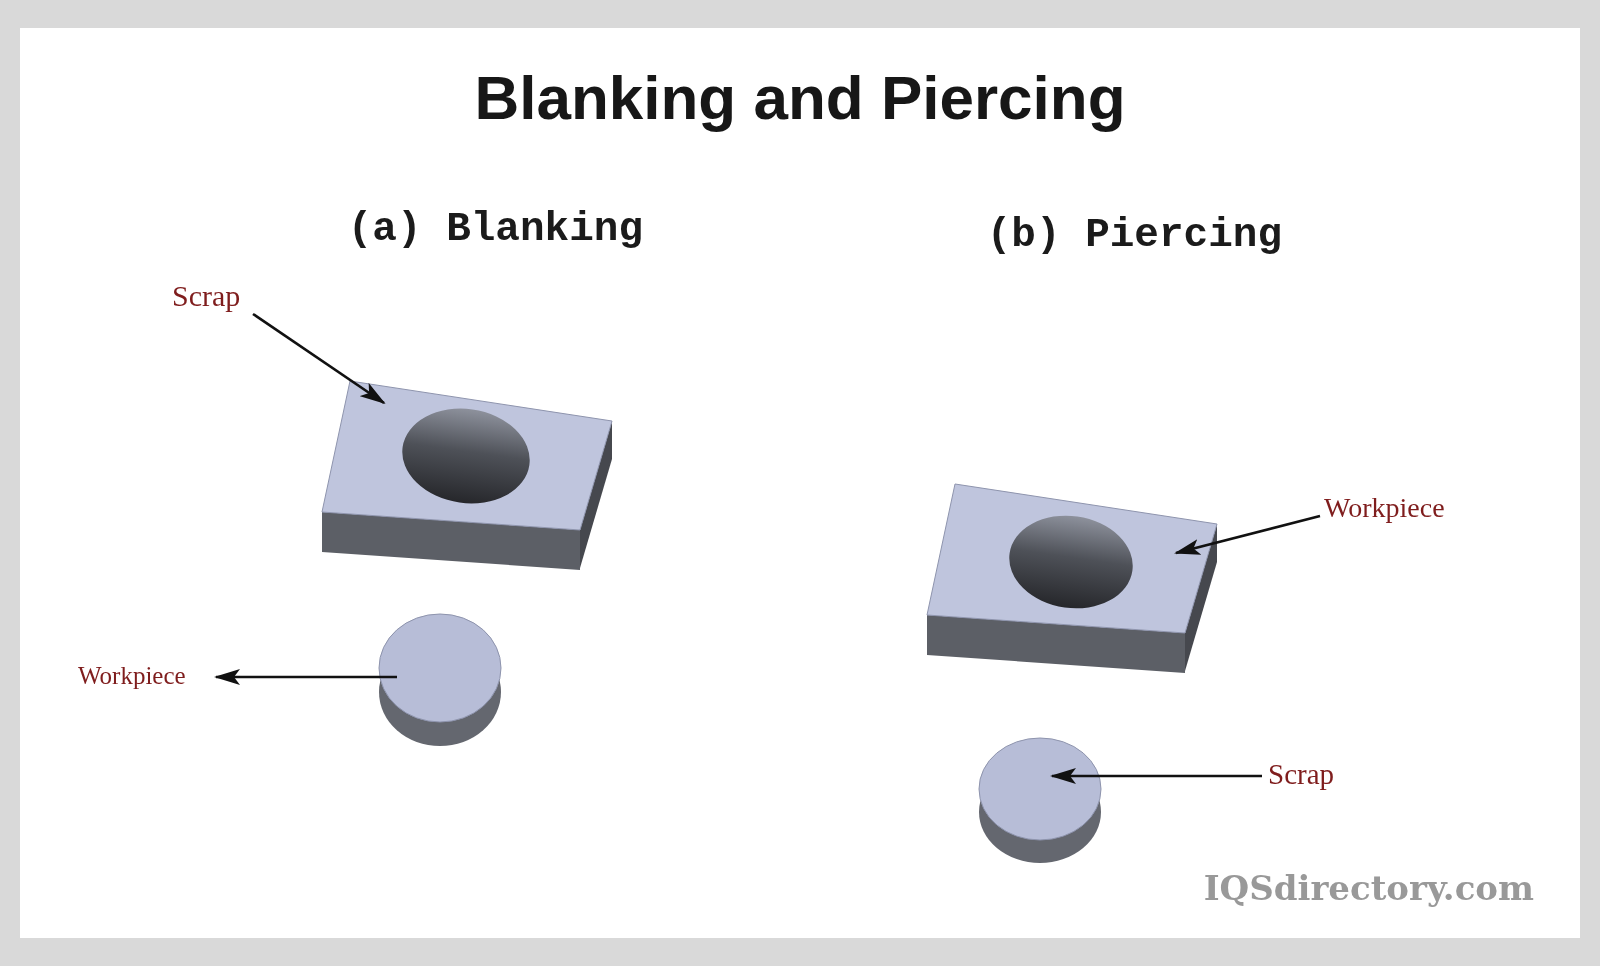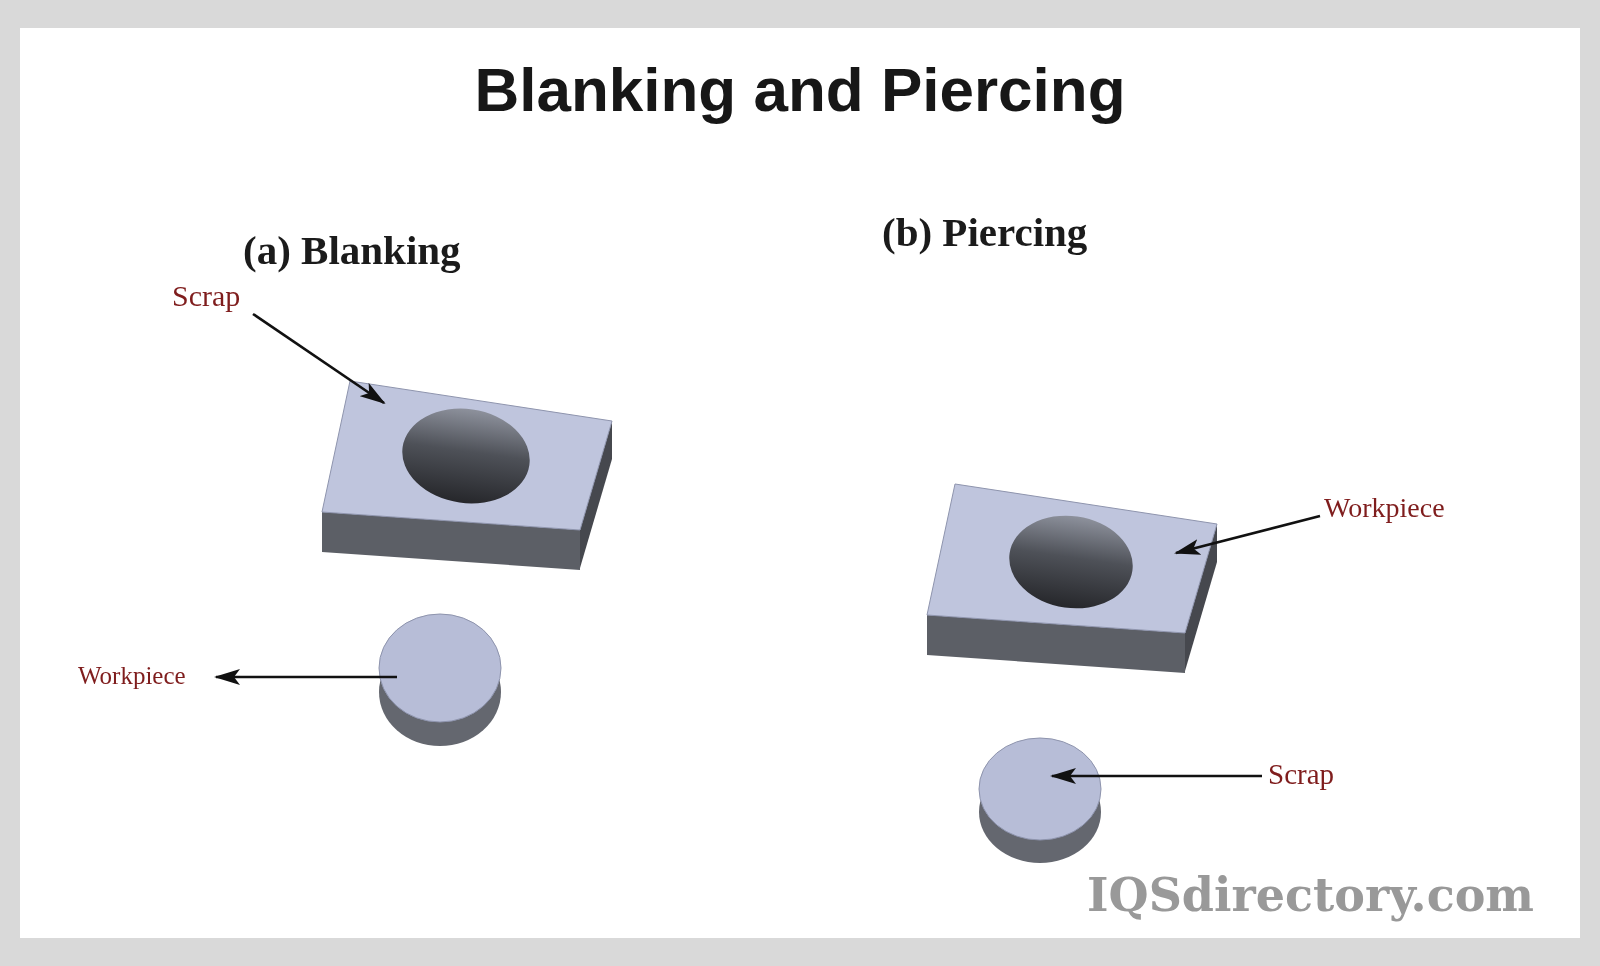--- a/index.html
+++ b/index.html
@@ -10,44 +10,43 @@
   }
   .canvas{
     position:absolute;left:20px;right:20px;top:28px;bottom:28px;
     background:#ffffff;
   }
   .overlay-svg{
     position:absolute;left:0;top:0;width:1600px;height:966px;
     pointer-events:none;
   }
   .title{
-    position:absolute;left:0;top:54px;width:1600px;text-align:center;
+    position:absolute;left:0;top:62px;width:1600px;text-align:center;
     font-size:62px;font-weight:800;color:#171717;letter-spacing:0px;
     font-family:"Liberation Sans",sans-serif;
   }
   .caption{
-    position:absolute;width:400px;text-align:left;
+    position:absolute;width:400px;text-align:right;
     font-size:41px;font-weight:600;color:#1b1b1b;
-    font-family:Liberation Serif, serif;
-    margin-top:20px;
+    font-family:Liberation Mono, monospace;
   }
   .caption.a{left:243px;top:206px;}
-  .caption.b{left:882px;top:188px;}
+  .caption.b{left:882px;top:212px;}
   .lbl{
     position:absolute;color:#7f1d1d;
     font-family:"Liberation Serif","DejaVu Serif",serif;
     white-space:nowrap;
   }
   .lbl.scrap-a{left:172px;top:279px;font-size:30px;}
   .lbl.workpiece-a{left:78px;top:662px;font-size:25px;}
   .lbl.workpiece-b{left:1324px;top:492px;font-size:28px;}
   .lbl.scrap-b{left:1268px;top:758px;font-size:29px;}
   .watermark{
     position:absolute;right:66px;top:868px;
-    font-size:46px;font-weight:bold;color:#999999;
+    font-size:34px;font-weight:bold;color:#999999;
     font-family:"DejaVu Serif","Liberation Serif",serif;
   }
 </style>
 </head>
 <body>
 
 <div class="canvas"></div>
 
 <svg class="overlay-svg" viewBox="0 0 1600 966" xmlns="http://www.w3.org/2000/svg">
   <defs>

